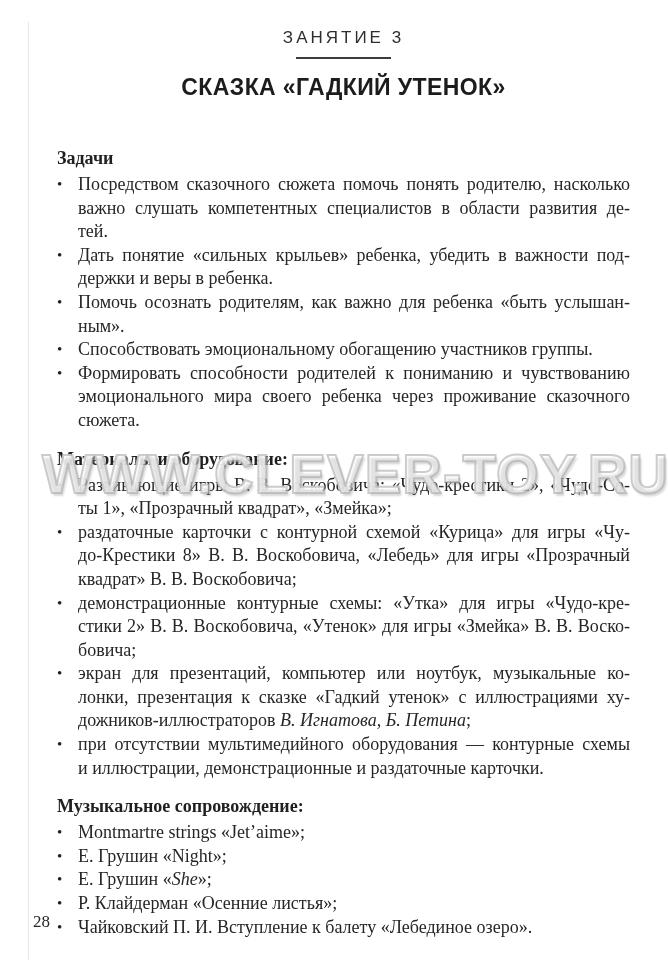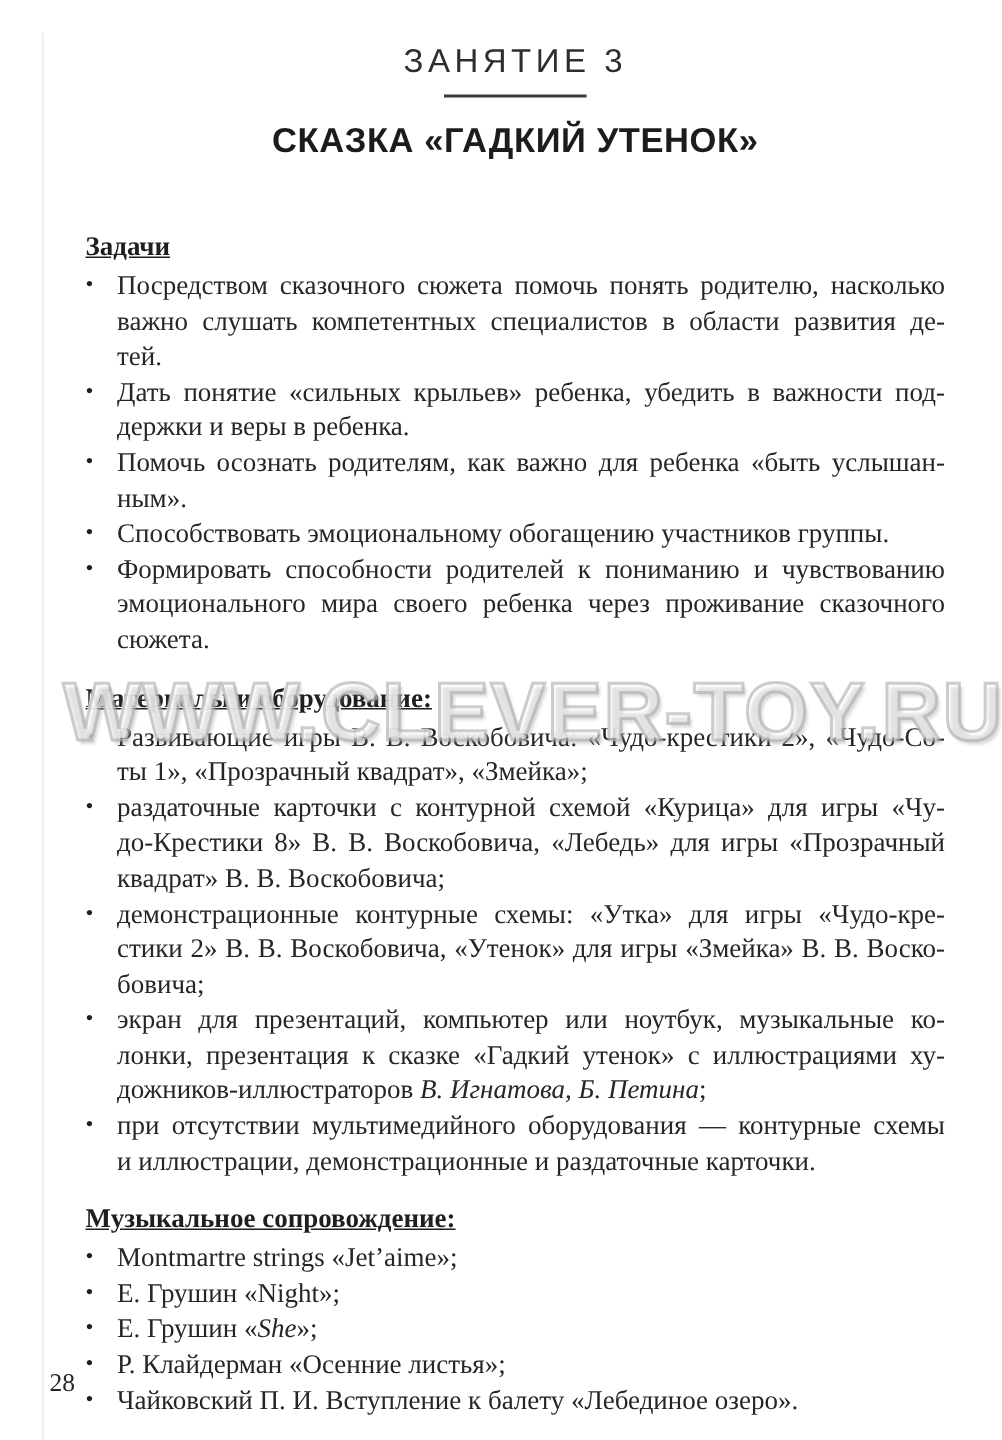--- a/index.html
+++ b/index.html
@@ -13,42 +13,41 @@
     box-sizing:border-box;
     padding:28px 38px 0 57px;
   }
   .scan-edge-left{
     position:absolute;left:28px;top:22px;bottom:0;width:1px;
     background:#e7e7e7;
   }
   .kicker{
     text-align:center;
     font-family:"Liberation Sans", sans-serif;
-    font-size:22px;font-weight:400;letter-spacing:3px;
+    font-size:17px;font-weight:400;letter-spacing:3px;
     color:#2e2e2e;
   }
   .kicker-rule{
     width:95px;height:2px;background:#3c3c3c;
     margin:9px auto 0 auto;
   }
   .doc-title{
     margin:15px 0 0 0;
     text-align:center;
     font-family:"Liberation Sans", sans-serif;
     font-weight:700;font-size:23px;letter-spacing:.4px;
     color:#1c1c1c;
   }
   .sections{margin-top:46px;}
   .section{margin-top:15px;}
   .section:first-child{margin-top:0;}
   .section h3{
     margin:0 0 3px 0;
     font-size:18px;font-weight:700;color:#1f1f1f;
     line-height:23px;
-    text-decoration:underline;
   }
   .item{display:flex;}
   .dot{
     width:21px;flex:0 0 21px;
     font-size:15px;line-height:23.6px;color:#1f1f1f;
   }
   .content{flex:1;min-width:0;}
   .line{
     font-size:18px;line-height:23.6px;color:#262626;
     text-align:left;

